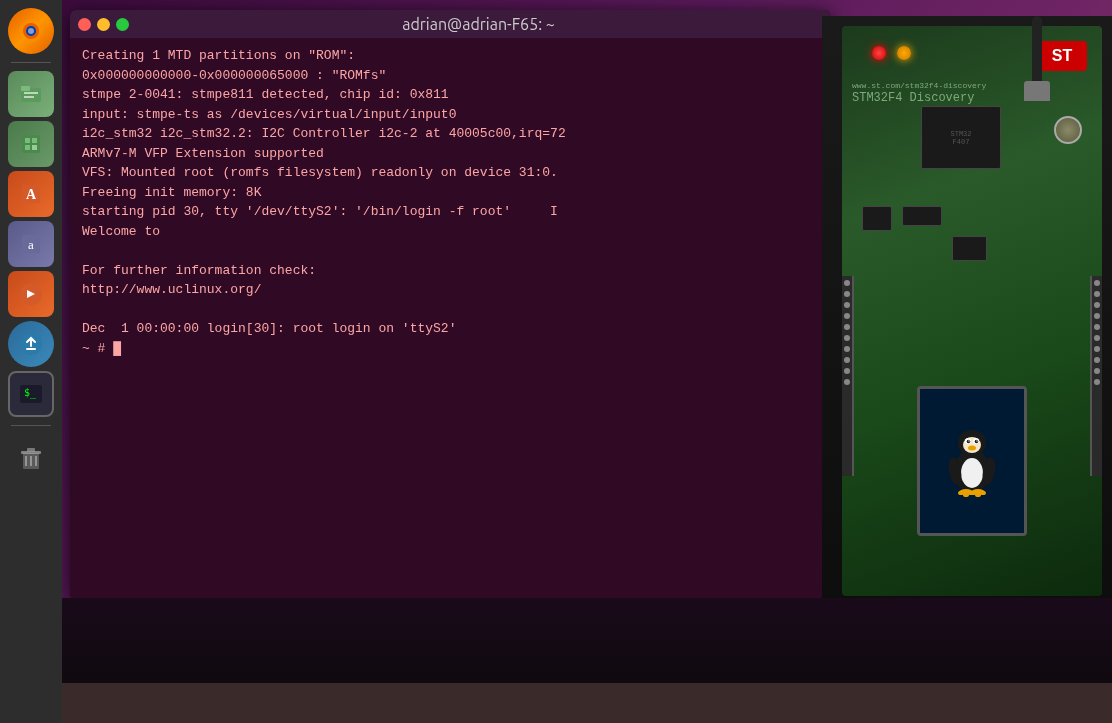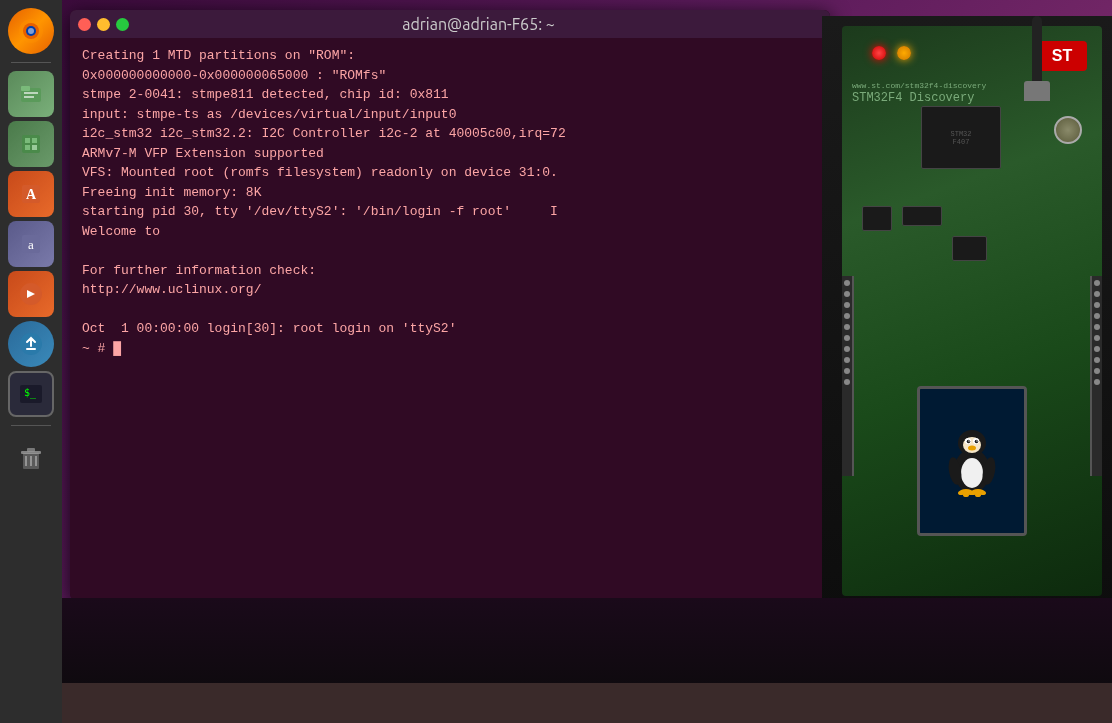--- a/index.html
+++ b/index.html
@@ -392,21 +392,21 @@
 VFS: Mounted root (romfs filesystem) readonly on device 31:0.
 Freeing init memory: 8K
 starting pid 30, tty '/dev/ttyS2': '/bin/login -f root'     I
 Welcome to
 </div>
 
       <div class="terminal-text">
 For further information check:
 http://www.uclinux.org/
 
-Oct  1 00:00:00 login[30]: root login on 'ttyS2'
+Dec  1 00:00:00 login[30]: root login on 'ttyS2'
 ~ # █</div>
     </div>
   </div>
 
   <div class="board-area">
 
     <div style="position:absolute; top:0; right:70px; width:10px; height:80px; background:#222; border-radius:5px; z-index:5;"></div>
     <div style="position:absolute; top:65px; right:62px; width:26px; height:20px; background:#777; border-radius:3px 3px 0 0; z-index:6;"></div>
 
     <div class="board-bg">

